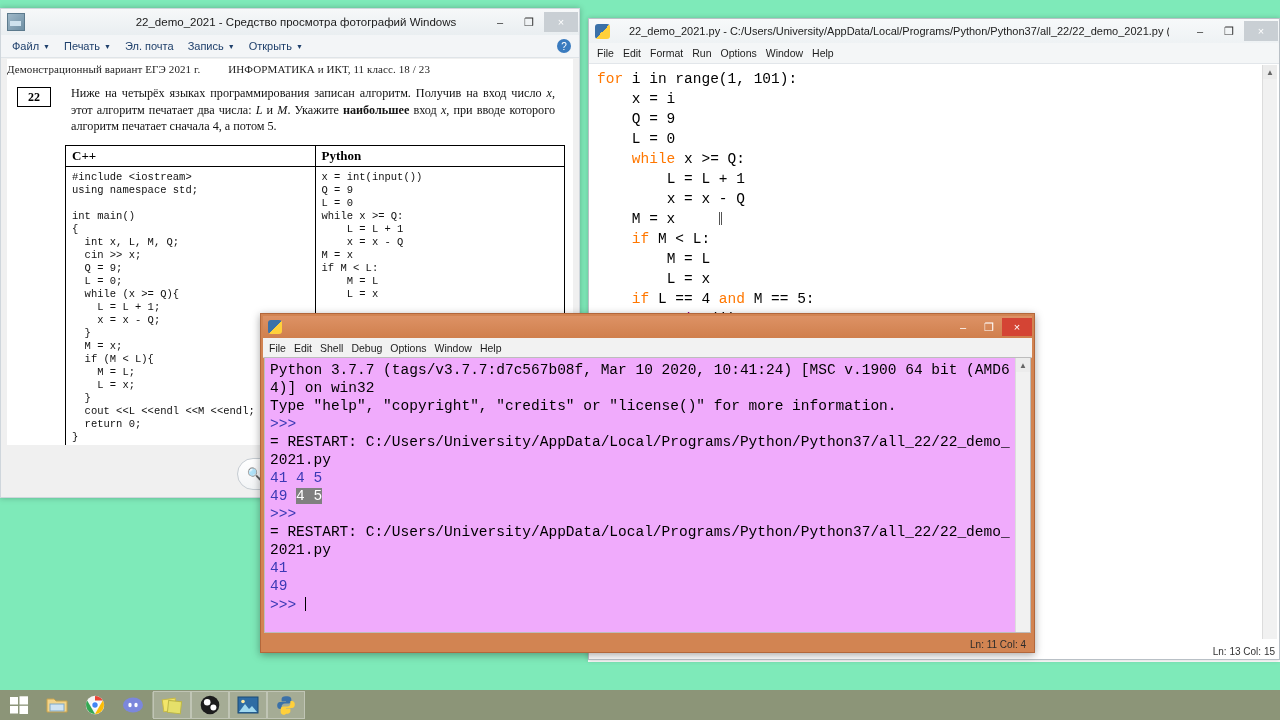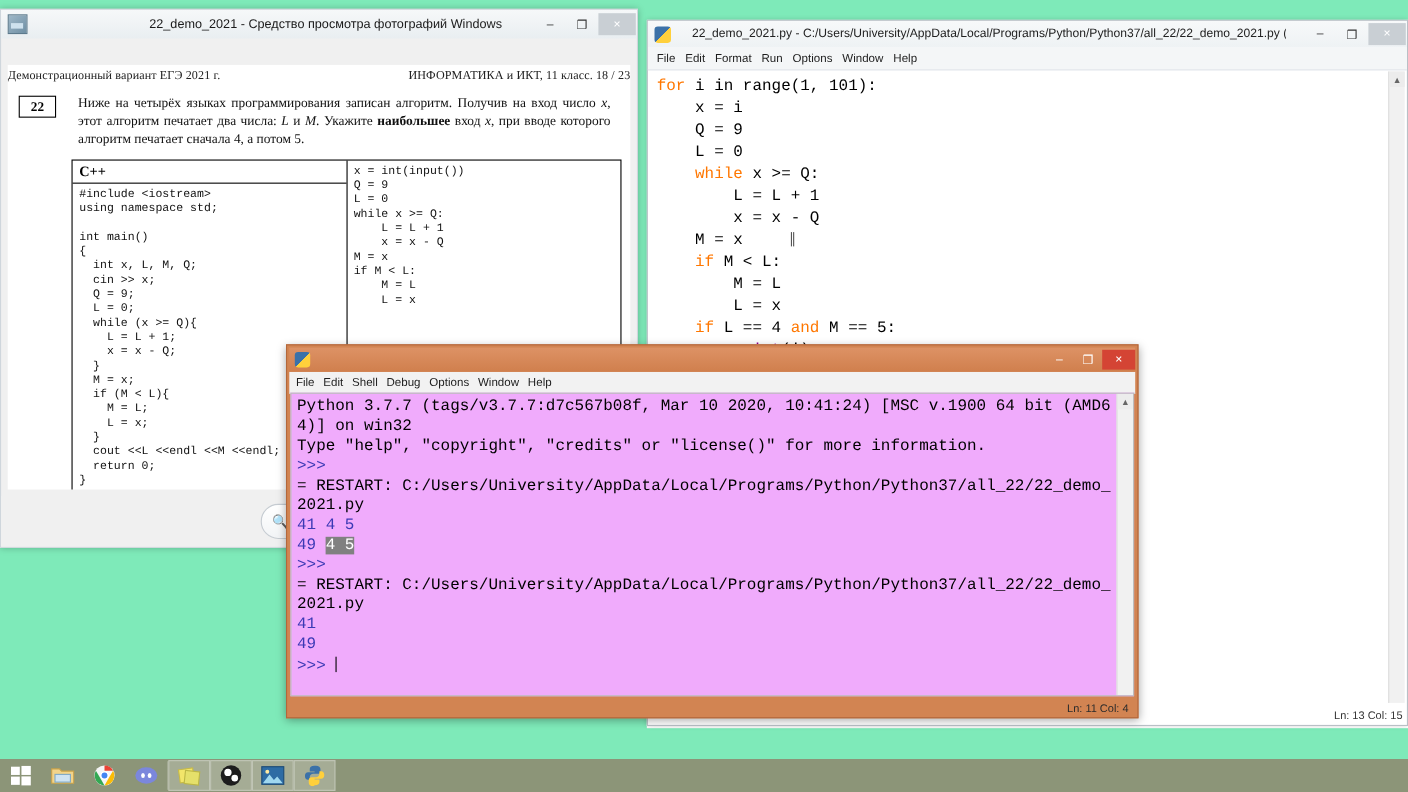--- a/index.html
+++ b/index.html
@@ -107,21 +107,21 @@
     background: linear-gradient(180deg,#ffffff,#f2f4f6);
     padding: 4px 10px; height: 22px;
   }
   .pv-ctl { font-size: 12px; color: #25457a; display: flex; align-items: center; gap: 2px; }
 
   
   .doc-header {
     font-family: "Liberation Serif", serif;
     font-size: 11px; color: #222;
     padding: 4px 0 0 0;
-    display: flex; justify-content: space-between; gap: 11px;
+    display: flex; justify-content: flex-start; gap: 28px;
     letter-spacing: 0.1px;
   }
   .doc-body { padding: 10px 18px 0 10px; display: flex; gap: 20px; }
   .q-num {
     border: 1px solid #000; width: 32px; height: 18px;
     display: flex; align-items: center; justify-content: center;
     font-family: "Liberation Serif", serif; font-size: 12px; font-weight: bold;
     flex: 0 0 auto; margin-top: 2px;
   }
   .q-text {
@@ -284,20 +284,42 @@
     <div id="pv-title">
       <div id="pv-icon"></div>
       <div id="pv-title-text">22_demo_2021 - Средство просмотра фотографий Windows</div>
       <div class="winbtns">
         <div class="winbtn">–</div>
         <div class="winbtn">❐</div>
         <div class="winbtn close-light">×</div>
       </div>
     </div>
 
+    <div id="pv-menubar">
+      <div class="pv-menu">
+        <span>Файл</span>
+        <span class="caret">▼</span>
+      </div>
+      <div class="pv-menu">
+        <span>Печать</span>
+        <span class="caret">▼</span>
+      </div>
+      <div class="pv-menu">
+        <span>Эл. почта</span>
+      </div>
+      <div class="pv-menu">
+        <span>Запись</span>
+        <span class="caret">▼</span>
+      </div>
+      <div class="pv-menu">
+        <span>Открыть</span>
+        <span class="caret">▼</span>
+      </div>
+      <div id="pv-help">?</div>
+    </div>
 
     <div id="pv-doc">
       <div class="doc-header">
         <span>Демонстрационный вариант ЕГЭ 2021 г.</span>
         <span>ИНФОРМАТИКА и ИКТ, 11 класс.    18 / 23</span>
       </div>
       <div class="doc-body">
         <div class="q-num">22</div>
         <div class="q-text">
           <span>Ниже на четырёх языках программирования записан алгоритм. Получив на вход число </span><i>x</i><span>, этот алгоритм печатает два числа: </span><i>L</i><span> и </span><i>M</i><span>. Укажите </span><b>наибольшее</b><span> вход </span><i>x</i><span>, при вводе которого алгоритм печатает сначала 4, а потом 5.</span>
@@ -322,20 +344,21 @@
   M = x;
   if (M &lt; L){
     M = L;
     L = x;
   }
   cout &lt;&lt;L &lt;&lt;endl &lt;&lt;M &lt;&lt;endl;
   return 0;
 }</div>
         </div>
         <div class="code-col">
+          <div class="code-head">Python</div>
           <div class="code-body">x = int(input())
 Q = 9
 L = 0
 while x &gt;= Q:
     L = L + 1
     x = x - Q
 M = x
 if M &lt; L:
     M = L
     L = x</div>

